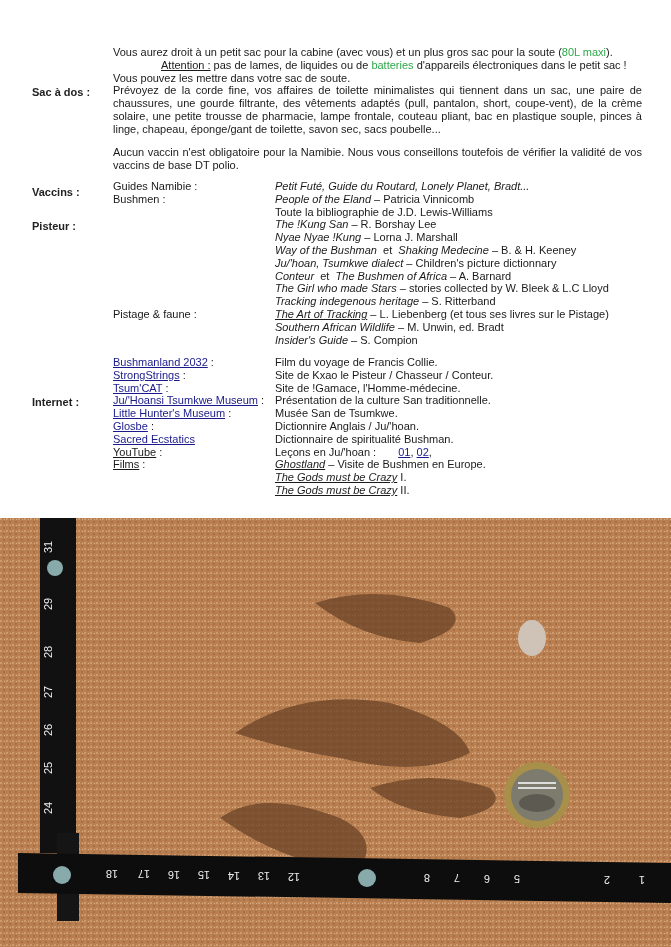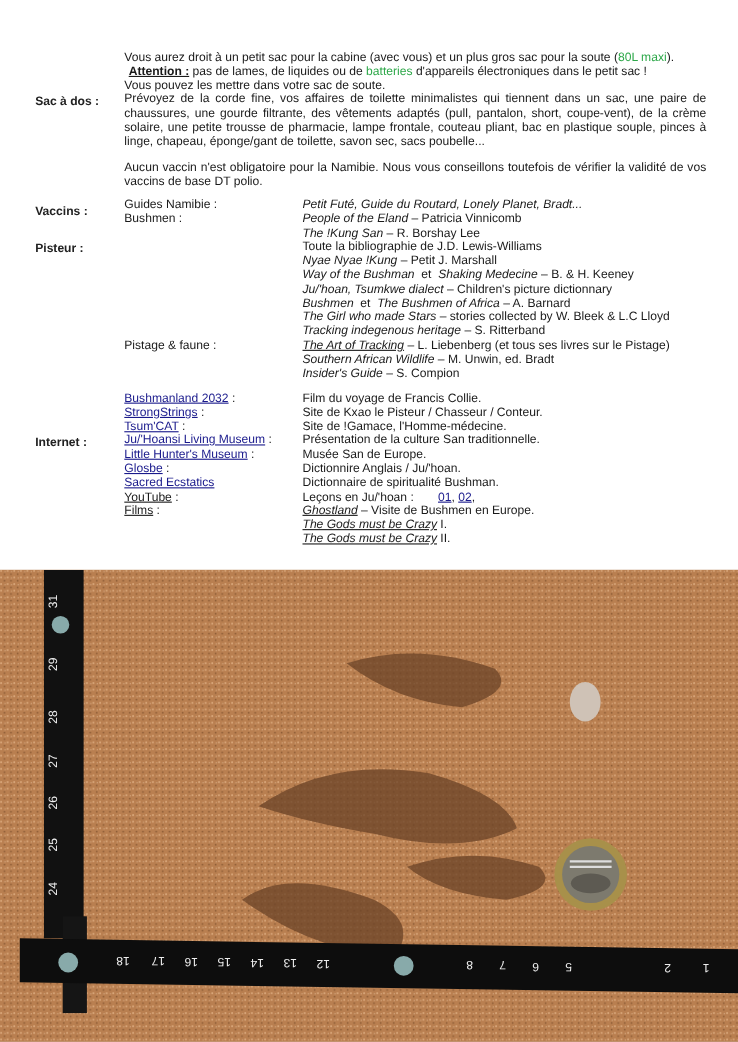--- a/index.html
+++ b/index.html
@@ -2,21 +2,21 @@
 <html><head>
 <meta charset="utf-8">
 <style>
   html, body { margin:0; padding:0; background:#ffffff; }
   body { width:671px; height:947px; position:relative; overflow:hidden;
          font-family:"Liberation Sans", sans-serif; font-size:11px; color:#1a1a1a; line-height:12.8px; }
   .sec { position:absolute; left:32px; width:610px; }
   .label { position:absolute; left:0; top:0; font-weight:bold; color:#222;margin-top:40px; }
   .content { position:absolute; left:81px; right:0; top:0; }
   .just { text-align:justify; }
-  .attn { font-weight:bold; text-decoration:underline; }
+  .attn { font-weight:normal; text-decoration:underline;margin-left:44px; }
   .green { color:#2ea84a; }
   .row { position:relative; height:12.8px; white-space:nowrap; }
   .sub { position:absolute; left:0; }
   .val { position:absolute; left:162px; }
   .val2 { position:absolute; left:162px; }
   i { font-style:italic; }
   .ul { text-decoration:underline; }
   a, .link { color:#1a1a8c; text-decoration:underline; }
   .photo { position:absolute; left:0; top:518px; width:671px; height:429px; overflow:hidden;
            background: radial-gradient(ellipse at 30% 40%, #c48a5a 0%, #b87d4e 40%, #a86f45 100%); }
@@ -44,36 +44,36 @@
   <div class="content">
     <div class="row">
       <span class="sub">Guides Namibie :</span>
       <span class="val"><i>Petit Futé, Guide du Routard, Lonely Planet, Bradt...</i></span>
     </div>
     <div class="row">
       <span class="sub">Bushmen :</span>
       <span class="val"><i>People of the Eland</i><span> – Patricia Vinnicomb</span></span>
     </div>
     <div class="row">
+        <span class="val">Toute la bibliographie de J.D. Lewis-Williams</span>
+      </div>
+    <div class="row">
         <span class="val"><i>The !Kung San</i><span> – R. Borshay Lee</span></span>
       </div>
     <div class="row">
-        <span class="val">Toute la bibliographie de J.D. Lewis-Williams</span>
-      </div>
-    <div class="row">
-        <span class="val"><i>Nyae Nyae !Kung</i><span> – Petit J. Marshall</span></span>
+        <span class="val"><i>Nyae Nyae !Kung</i><span> – Lorna J. Marshall</span></span>
       </div>
     <div class="row">
         <span class="val" style="white-space:pre"><i>Way of the Bushman</i><span>  et  </span><i>Shaking Medecine</i><span> – B. &amp; H. Keeney</span></span>
       </div>
     <div class="row">
         <span class="val"><i>Ju/'hoan, Tsumkwe dialect</i><span> – Children's picture dictionnary</span></span>
       </div>
     <div class="row">
-        <span class="val" style="white-space:pre"><i>Bushmen</i><span>  et  </span><i>The Bushmen of Africa</i><span> – A. Barnard</span></span>
+        <span class="val" style="white-space:pre"><i>Conteur</i><span>  et  </span><i>The Bushmen of Africa</i><span> – A. Barnard</span></span>
       </div>
     <div class="row">
         <span class="val"><i>The Girl who made Stars</i><span> – stories collected by W. Bleek &amp; L.C Lloyd</span></span>
       </div>
     <div class="row">
         <span class="val"><i>Tracking indegenous heritage</i><span> – S. Ritterband</span></span>
       </div>
     <div class="row">
       <span class="sub">Pistage &amp; faune :</span>
       <span class="val"><i class="ul">The Art of Tracking</i><span> – L. Liebenberg (et tous ses livres sur le Pistage)</span></span>
@@ -96,26 +96,26 @@
       </div>
     <div class="row">
         <span class="sub"><a class="link">StrongStrings</a><span> :</span></span>
         <span class="val2">Site de Kxao le Pisteur / Chasseur / Conteur.</span>
       </div>
     <div class="row">
         <span class="sub"><a class="link">Tsum'CAT</a><span> :</span></span>
         <span class="val2">Site de !Gamace, l'Homme-médecine.</span>
       </div>
     <div class="row">
-        <span class="sub"><a class="link">Ju/'Hoansi Living Museum</a><span> :</span></span>
+        <span class="sub"><a class="link">Ju/'Hoansi Tsumkwe Museum</a><span> :</span></span>
         <span class="val2">Présentation de la culture San traditionnelle.</span>
       </div>
     <div class="row">
         <span class="sub"><a class="link">Little Hunter's Museum</a><span> :</span></span>
-        <span class="val2">Musée San de Europe.</span>
+        <span class="val2">Musée San de Tsumkwe.</span>
       </div>
     <div class="row">
         <span class="sub"><a class="link">Glosbe</a><span> :</span></span>
         <span class="val2">Dictionnire Anglais / Ju/'hoan.</span>
       </div>
     <div class="row">
         <span class="sub"><a class="link">Sacred Ecstatics</a></span>
         <span class="val2">Dictionnaire de spiritualité Bushman.</span>
       </div>
     <div class="row">

